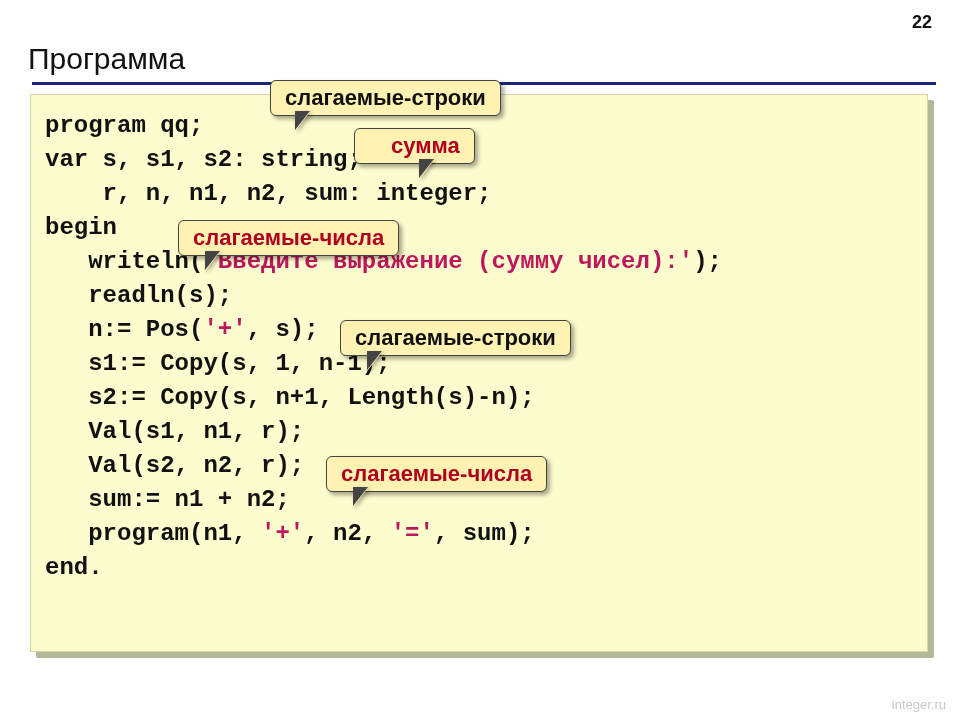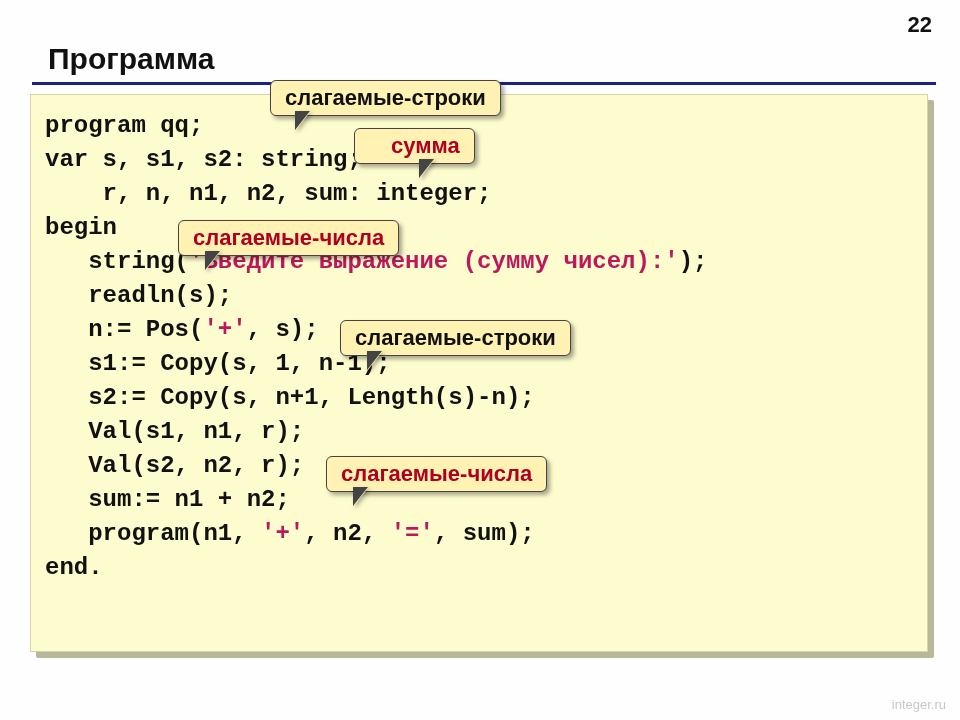--- a/index.html
+++ b/index.html
@@ -9,30 +9,30 @@
     height: 720px;
     background: #fefefe;
     font-family: Arial, Helvetica, sans-serif;
     position: relative;
     overflow: hidden;
   }
   .page-number {
     position: absolute;
     top: 12px;
     right: 28px;
-    font-size: 22px;
+    font-size: 18px;
     font-weight: bold;
     color: #111;
   }
   .title {
     position: absolute;
     top: 42px;
-    left: 48px;
+    left: 28px;
     font-size: 30px;
-    font-weight: bold;
+    font-weight: normal;
     color: #111;
   }
   .rule {
     position: absolute;
     top: 82px;
     left: 32px;
     right: 24px;
     height: 3px;
     background: #1a237e;
   }
@@ -109,21 +109,21 @@
 
 <div class="page-number">22</div>
 <div class="title">Программа</div>
 <div class="rule"></div>
 
 <div class="code-shadow"></div>
 <div class="code-card"><span>program qq;</span>
 <span>var s, s1, s2: string;</span>
 <span>    r, n, n1, n2, sum: integer;</span>
 <span>begin</span>
-<span>   string(</span><span class="str">'Введите выражение (сумму чисел):'</span><span>);</span>
+<span>   writeln(</span><span class="str">'Введите выражение (сумму чисел):'</span><span>);</span>
 <span>   readln(s);</span>
 <span>   n:= Pos(</span><span class="str">'+'</span><span>, s);</span>
 <span>   s1:= Copy(s, 1, n-1);</span>
 <span>   s2:= Copy(s, n+1, Length(s)-n);</span>
 <span>   Val(s1, n1, r);</span>
 <span>   Val(s2, n2, r);</span>
 <span>   sum:= n1 + n2;</span>
 <span>   program(n1, </span><span class="str">'+'</span><span>, n2, </span><span class="str">'='</span><span>, sum);</span>
 <span>end.</span></div>
 

